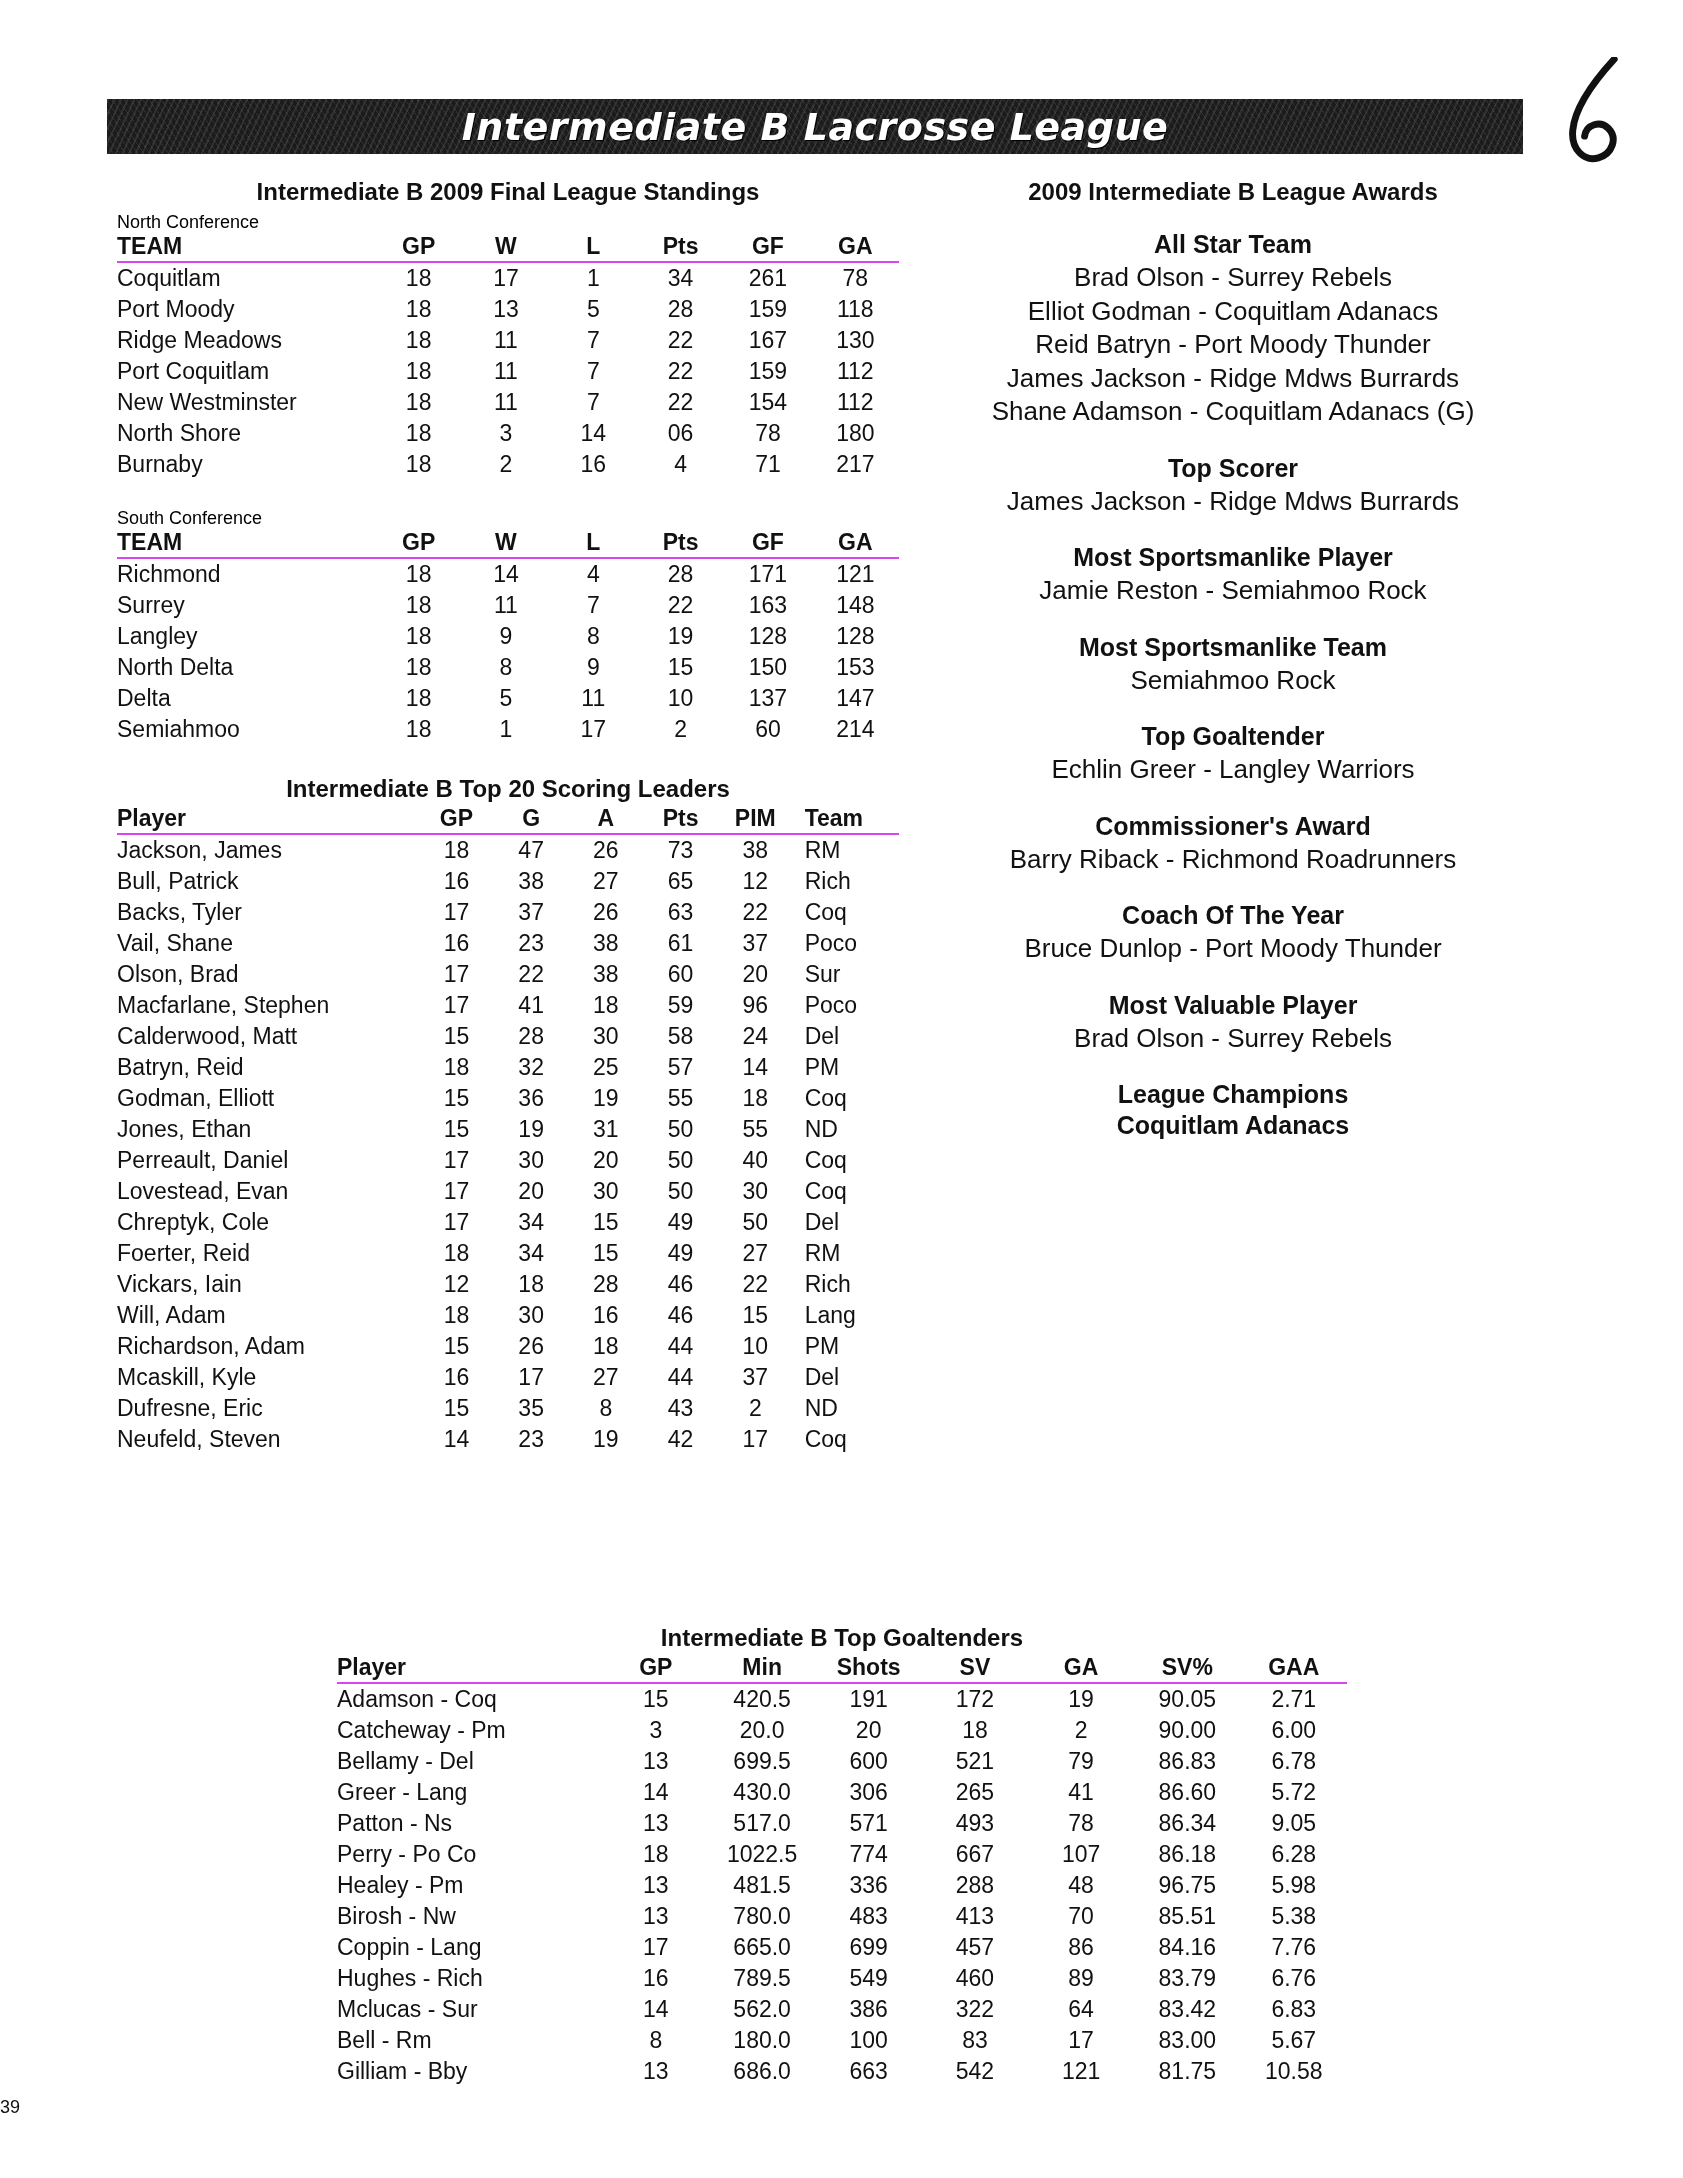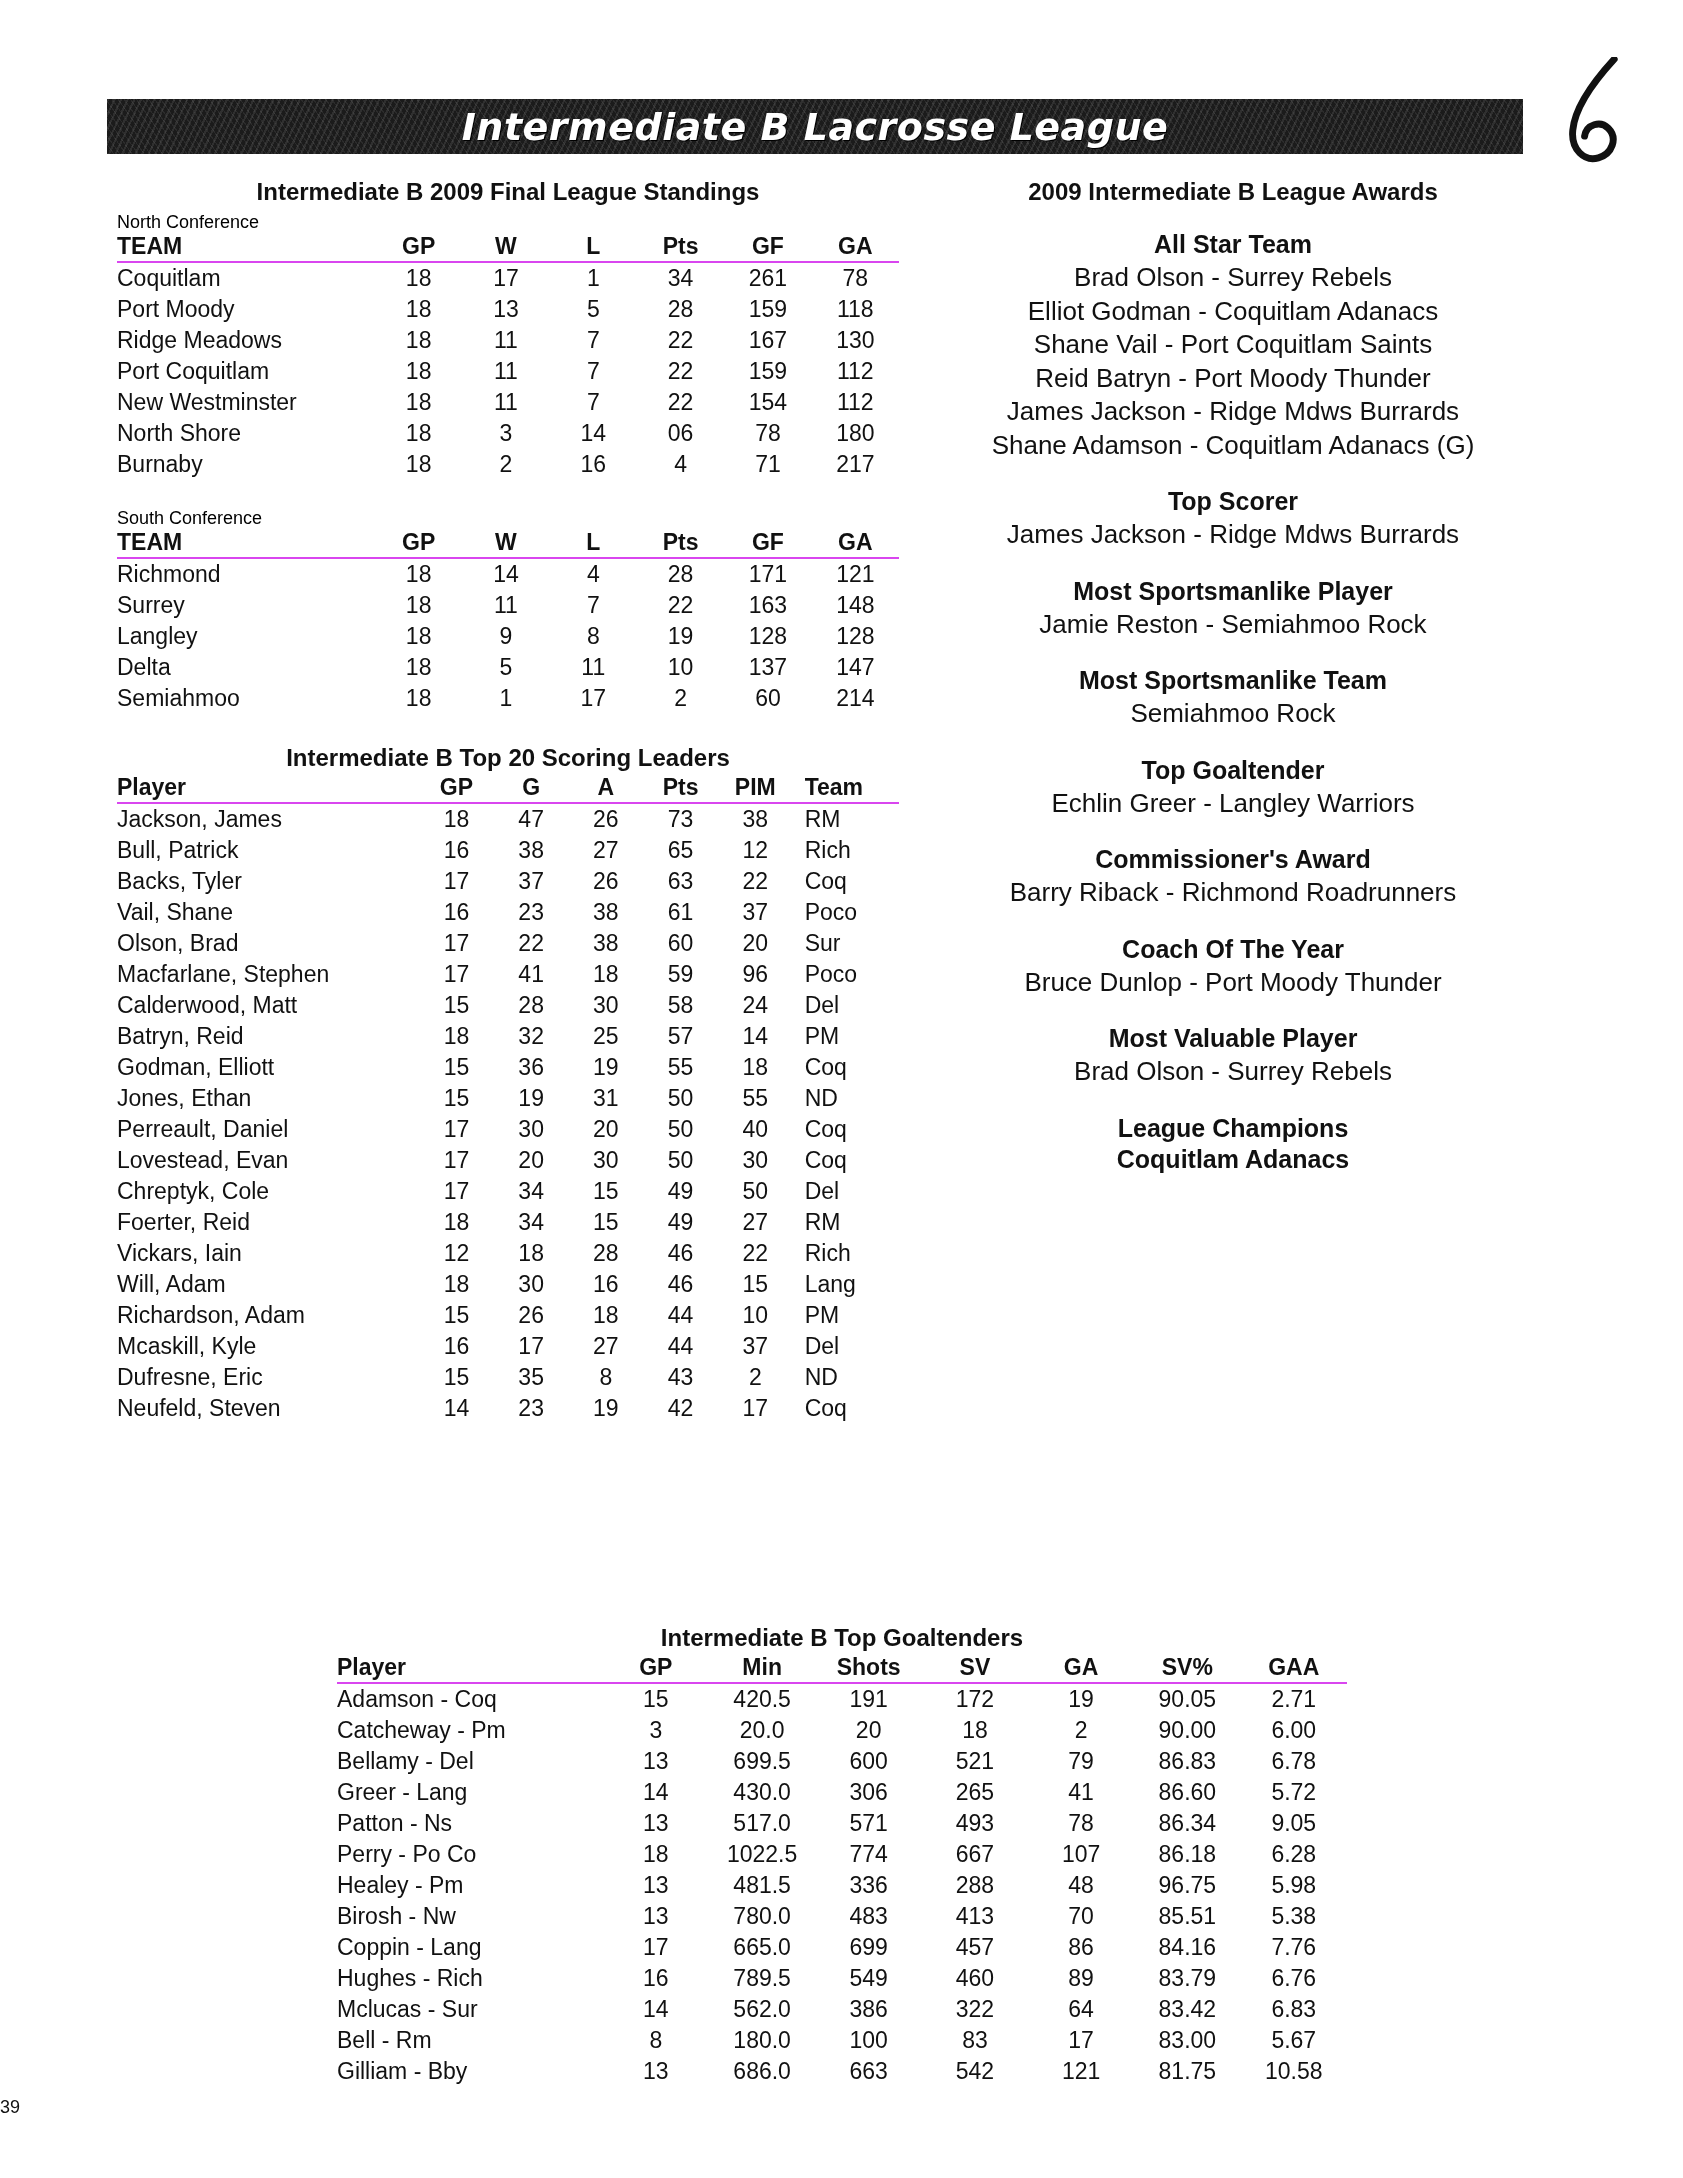--- a/index.html
+++ b/index.html
@@ -289,20 +289,29 @@
         <tr>
             <td class="leftcol">Langley</td>
             <td class="num c">18</td>
             <td class="num c">9</td>
             <td class="num c">8</td>
             <td class="num c">19</td>
             <td class="num c">128</td>
             <td class="num c">128</td>
           </tr>
         <tr>
+            <td class="leftcol">North Delta</td>
+            <td class="num c">18</td>
+            <td class="num c">8</td>
+            <td class="num c">9</td>
+            <td class="num c">15</td>
+            <td class="num c">150</td>
+            <td class="num c">153</td>
+          </tr>
+        <tr>
             <td class="leftcol">Delta</td>
             <td class="num c">18</td>
             <td class="num c">5</td>
             <td class="num c">11</td>
             <td class="num c">10</td>
             <td class="num c">137</td>
             <td class="num c">147</td>
           </tr>
         <tr>
             <td class="leftcol">Semiahmoo</td>
@@ -519,21 +528,20 @@
 
   <div class="col-right">
     <h2 class="section-title">2009 Intermediate B  League Awards</h2>
 
     <div class="spacer-sm"></div>
 
     <div class="award-block">
       <div class="award-title">All Star Team</div>
       <div class="award-line">Brad Olson - Surrey Rebels</div>
       <div class="award-line">Elliot Godman - Coquitlam Adanacs</div>
-      <div class="award-line">Shane Vail - Port Coquitlam Saints</div>
       <div class="award-line">Reid Batryn - Port Moody Thunder</div>
       <div class="award-line">James Jackson - Ridge Mdws Burrards</div>
       <div class="award-line">Shane Adamson - Coquitlam Adanacs (G)</div>
     </div>
 
     <div class="award-block">
       <div class="award-title">Top Scorer</div>
       <div class="award-line">James Jackson - Ridge Mdws Burrards</div>
     </div>
 

